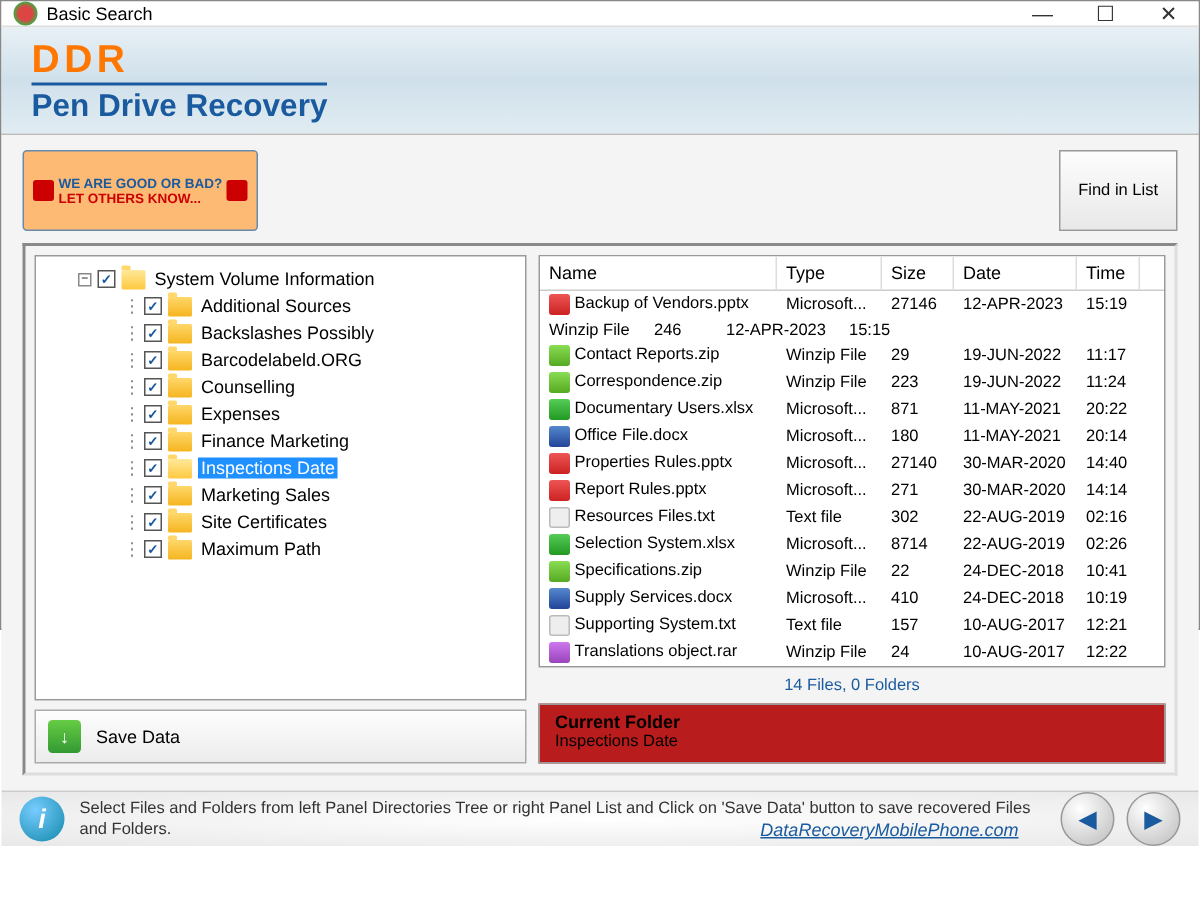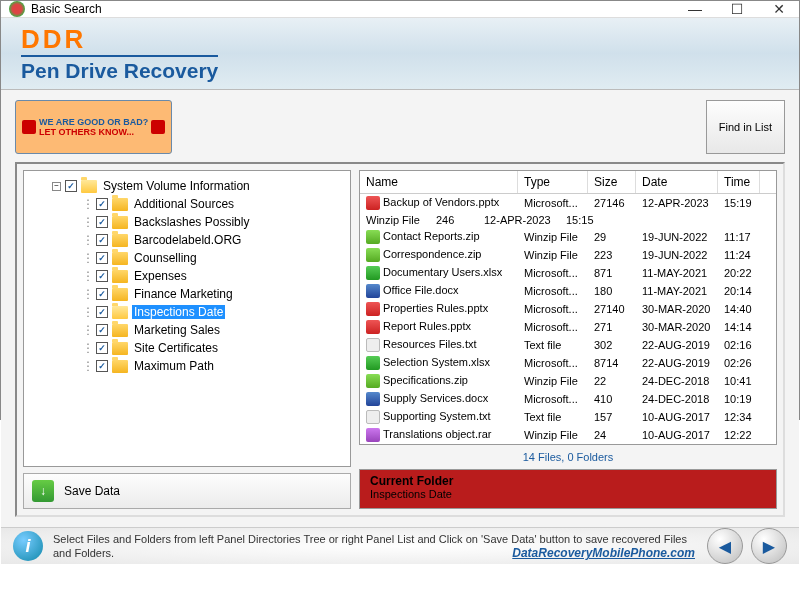--- a/index.html
+++ b/index.html
@@ -72,21 +72,21 @@
 .ficon.docx { background: linear-gradient(#58c,#249); }
 .ficon.txt { background: #eee; border: 1px solid #bbb; }
 .ficon.rar { background: linear-gradient(#c7e,#94b); }
 .status-line { text-align: center; font-size: 11px; color: #1a5a9e; padding: 2px; }
 .curfolder-panel { border: 1px solid #999; background: #b91c1c; padding: 4px 10px 8px; }
 .curfolder-title { font-size: 12px; font-weight: bold; }
 .curfolder-name { font-size: 11px; }
 .footer { height: 50px; border-top: 1px solid #ccc; background: radial-gradient(ellipse at center, #fff, #e8e8e8); display: flex; align-items: center; padding: 0 12px; gap: 10px; position: relative; }
 .info-icon { width: 30px; height: 30px; border-radius: 50%; background: radial-gradient(circle at 35% 30%, #7cf, #18a); display: flex; align-items: center; justify-content: center; color: #fff; font-weight: bold; font-style: italic; font-size: 18px; flex-shrink: 0; }
 .footer-text { flex: 1; font-size: 11px; line-height: 1.3; color: #333; }
-.footer-site { position: absolute; right: 104px; bottom: 4px; font-size: 12px; font-style: italic; font-weight: bold; color: #1a5a9e; text-decoration: underline; }
+.footer-site { position: absolute; right: 120px; bottom: 4px; font-size: 12px; font-style: italic; font-weight: normal; color: #1a5a9e; text-decoration: underline; }
 .nav-btns { display: flex; gap: 8px; }
 .nav-btn { width: 36px; height: 36px; border-radius: 50%; background: radial-gradient(circle at 35% 30%, #fff, #bbb); border: 1px solid #999; display: flex; align-items: center; justify-content: center; font-size: 16px; color: #1a5a9e; cursor: default; }
 </style>
 </head>
 <body>
 
 <div class="window">
   <div class="titlebar">
     <span class="titlebar-icon"></span>
     <span class="titlebar-text">Basic Search</span>
@@ -322,21 +322,21 @@
     <div class="ftime-cell">10:19</div>
               </div>
               <div class="file-row">
     <div class="fname-cell">
                   <span class="ficon txt"></span>
                   <span>Supporting System.txt</span>
                 </div>
     <div class="ftype-cell">Text file</div>
     <div class="fsize-cell">157</div>
     <div class="fdate-cell">10-AUG-2017</div>
-    <div class="ftime-cell">12:34</div>
+    <div class="ftime-cell">12:21</div>
               </div>
               <div class="file-row">
     <div class="fname-cell">
                   <span class="ficon rar"></span>
                   <span>Translations object.rar</span>
                 </div>
     <div class="ftype-cell">Winzip File</div>
     <div class="fsize-cell">24</div>
     <div class="fdate-cell">10-AUG-2017</div>
     <div class="ftime-cell">12:22</div>

